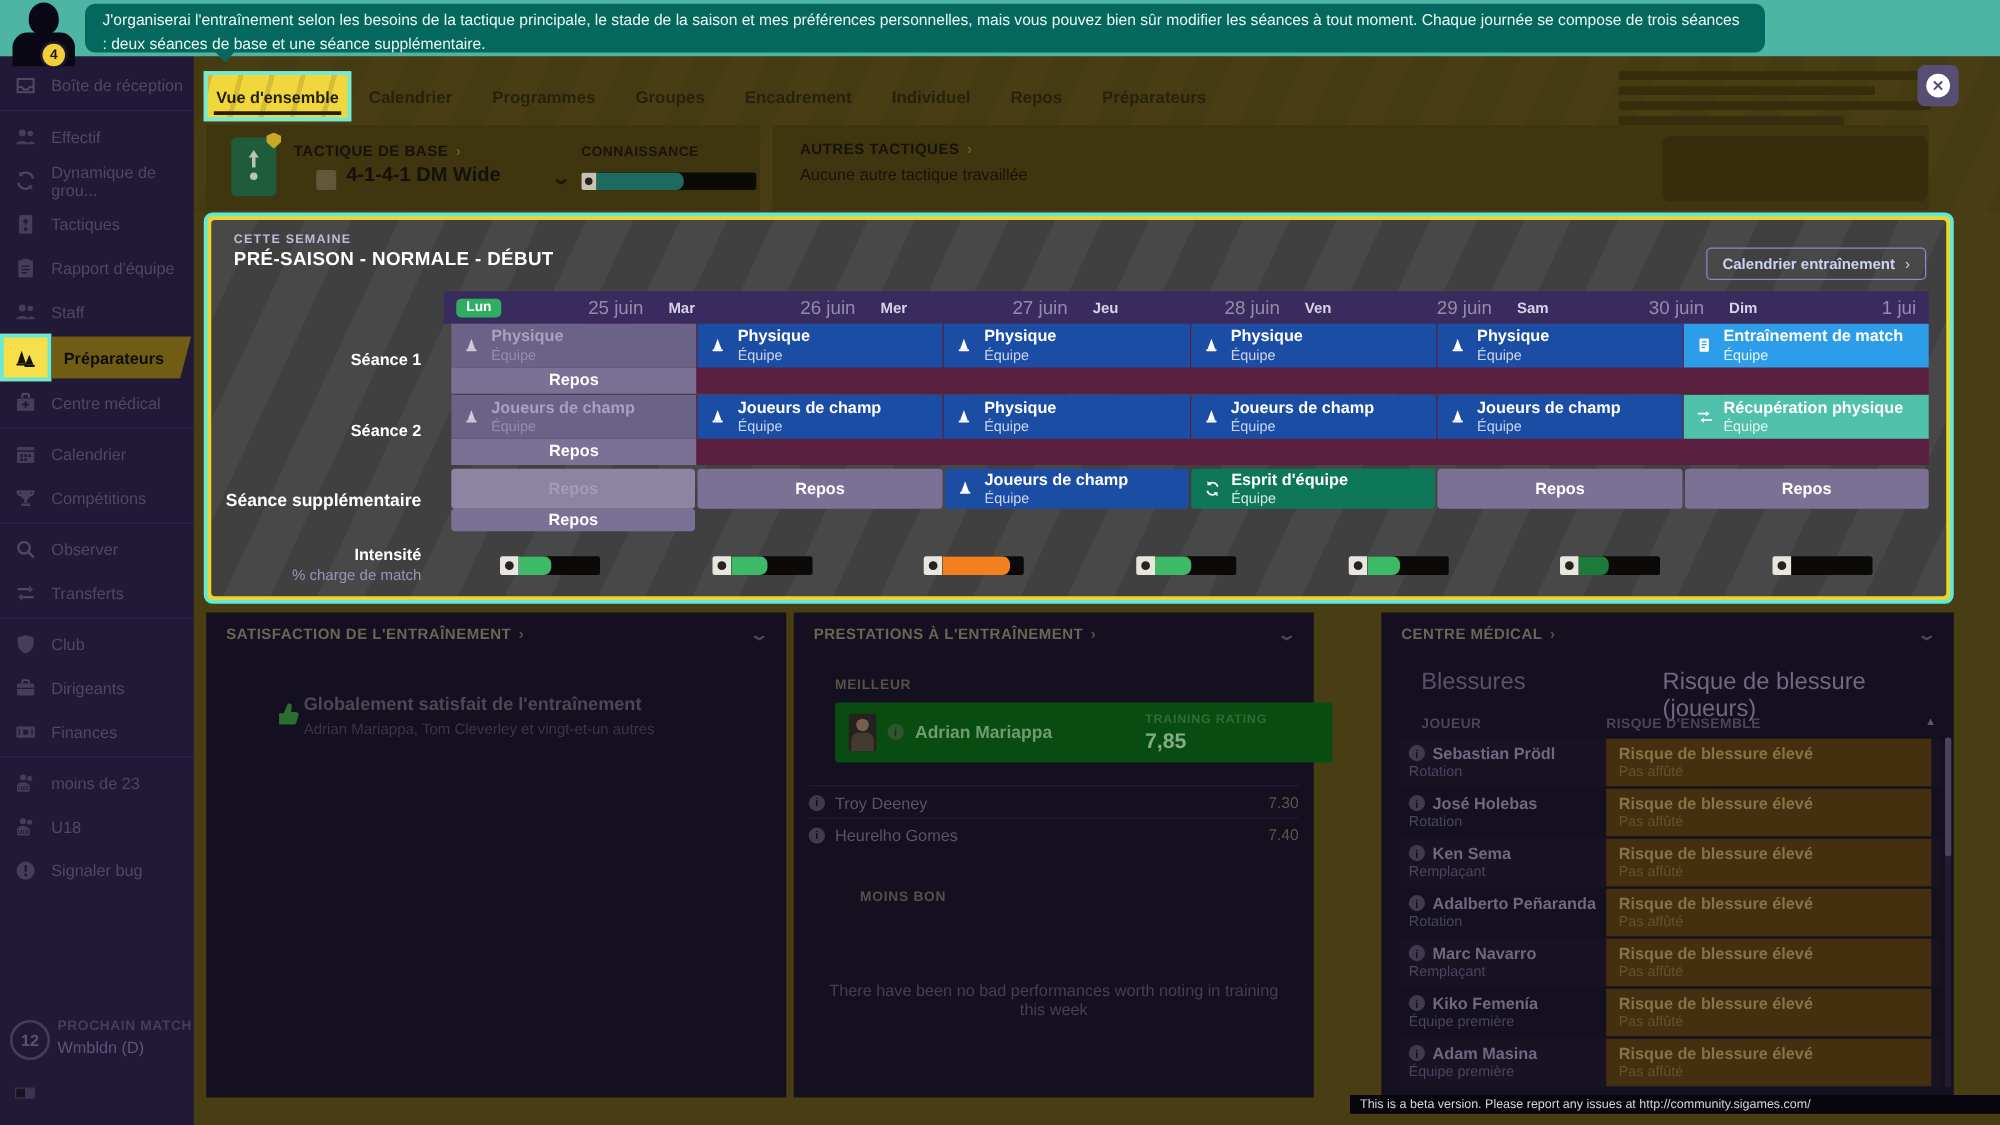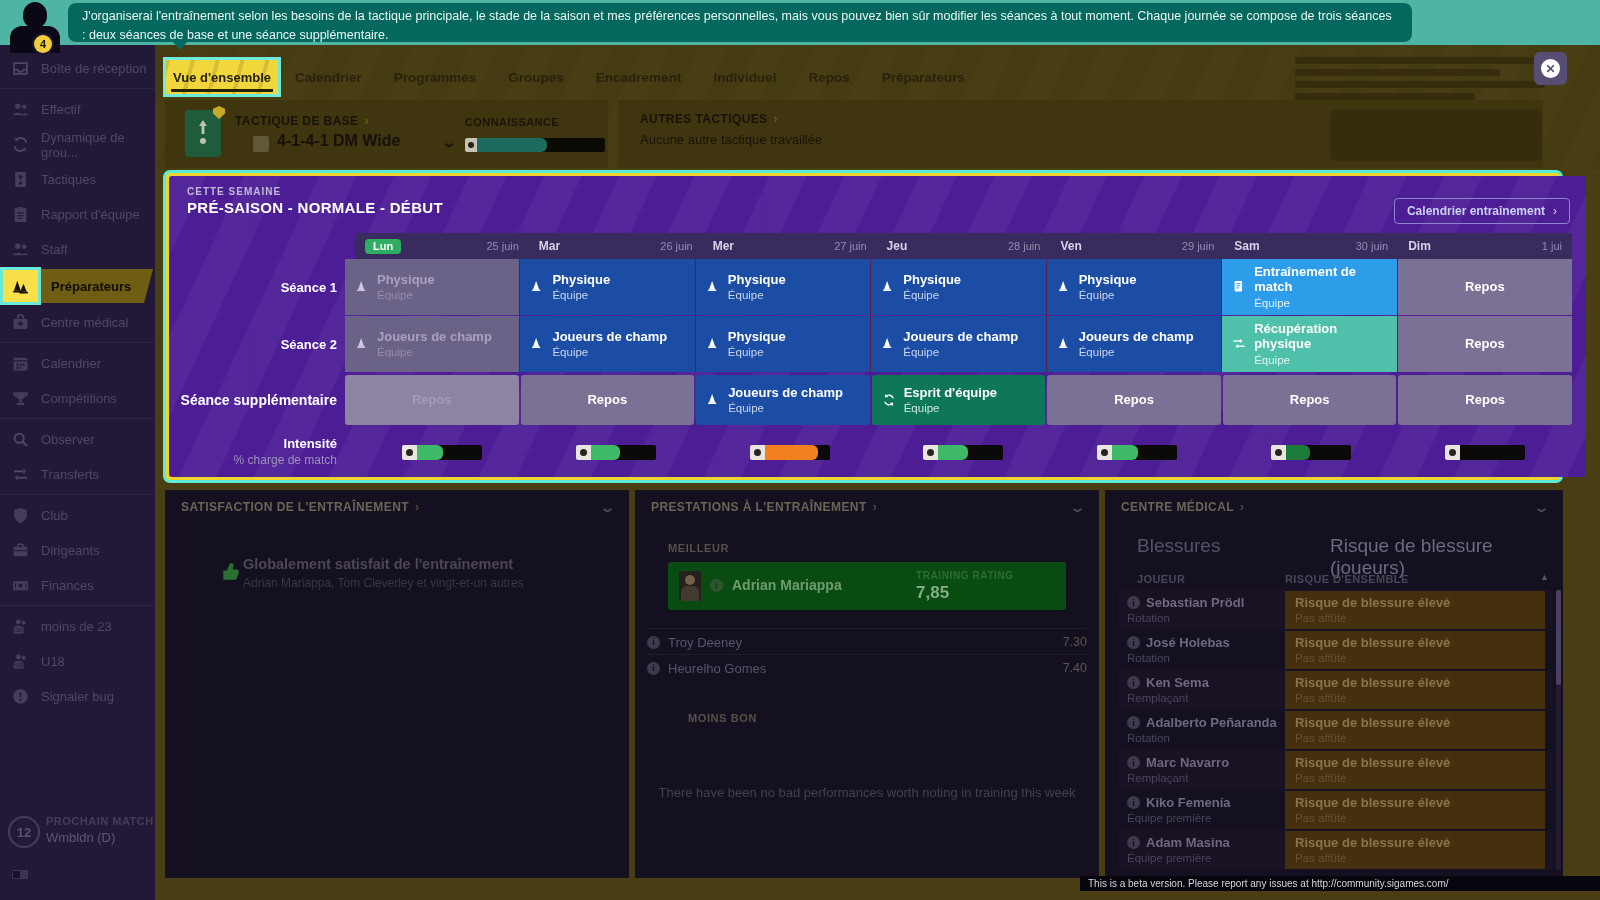--- a/index.html
+++ b/index.html
@@ -70,35 +70,35 @@
   .empty-tac{position:absolute;left:22px;top:32px;font-size:13px;color:#17130a;}
   
   .skel{position:absolute;background:#352d0b;border-radius:2px;}
   .close-btn{position:absolute;left:1379px;top:7px;width:33px;height:33px;background:#584e73;border-radius:6px;
      display:flex;align-items:center;justify-content:center;cursor:pointer;z-index:6;}
   .close-circ{width:19px;height:19px;border-radius:50%;background:#fff;color:#584e73;font-size:12px;font-weight:700;
      display:flex;align-items:center;justify-content:center;}
   
   .week{position:absolute;left:8px;top:125px;width:1400px;height:313px;border:3px solid #5becd9;border-radius:7px;
         background:#f0d42e;padding:3px;box-sizing:border-box;z-index:10;}
-  .week-in{position:relative;width:100%;height:100%;background:#4c1d95;border-radius:3px;overflow:hidden;padding-left:29px;}
+  .week-in{position:relative;width:100%;height:100%;background:#404040;border-radius:3px;overflow:hidden;}
   .week-in::before{content:'';position:absolute;inset:0;
       background:repeating-linear-gradient(115deg,rgba(255,255,255,.045) 0 34px,transparent 34px 68px);pointer-events:none;}
   .wk-eyebrow{position:absolute;left:18px;top:10px;font-size:10px;font-weight:700;letter-spacing:1px;color:#c2b8d8;}
   .wk-title{position:absolute;left:18px;top:23px;font-size:15px;font-weight:700;letter-spacing:.3px;color:#fff;}
   .cal-btn{position:absolute;right:16px;top:22px;height:24px;padding:0 12px;border:1px solid #8d85c9;border-radius:4px;
      color:#ccd3f2;font-size:12px;display:flex;align-items:center;gap:8px;cursor:pointer;}
   .cal-btn b{font-weight:700;}
   .day-strip{position:absolute;left:186px;top:57px;right:14px;height:26px;background:#3a2b5e;
      display:grid;grid-template-columns:repeat(7,1fr);}
   .day{display:flex;align-items:center;justify-content:space-between;padding:0 10px;}
   .day .dn{font-size:12px;font-weight:600;color:#d8d2e6;}
-  .day .dd{font-size:11px;color:#948bac;}
+  .day .dd{font-size:15px;color:#948bac;}
   .day .today{background:#2fae63;color:#fff;padding:1.5px 8px;border-radius:4px;font-size:11px;font-weight:700;}
-  .srow{position:absolute;left:176px;right:14px;display:grid;grid-template-columns:repeat(7,1fr);gap:0 1px;background:#5a1e3e;}
+  .srow{position:absolute;left:192px;right:14px;display:grid;grid-template-columns:repeat(6,1fr);gap:0 1px;background:#5a1e3e;}
   .srow.r1{top:83px;height:56px;} .srow.r2{top:140px;height:56px;}
   .srow.r3{top:199px;height:50px;background:transparent;gap:0 2px;}
   .cell{display:flex;align-items:center;padding:0 10px;gap:8px;cursor:pointer;overflow:hidden;}
   .r3 .cell{border-radius:3px;}
   .cell .tx .t{font-weight:700;font-size:13px;line-height:1.12;}
   .cell .tx .s{font-size:11.5px;margin-top:2px;}
   .cell svg{width:14px;height:14px;flex:none;}
   .v-blue{background:#1c4da4;color:#fff;} .v-blue .s{color:#c9d6ef;} .v-blue svg{fill:#fff;}
   .v-bright{background:#2d9ce9;color:#fff;} .v-bright .s{color:#e2f2ff;} .v-bright svg{fill:#fff;}
   .v-teal{background:#4fc0aa;color:#fff;} .v-teal .s{color:#e3f7f1;} .v-teal svg{fill:#fff;}
@@ -110,21 +110,21 @@
   .int-l2{position:absolute;left:0;top:277px;width:168px;text-align:right;font-size:12px;color:#9c92b8;}
   .int-row{position:absolute;left:186px;right:14px;top:256px;height:40px;display:grid;grid-template-columns:repeat(7,1fr);}
   .int-cell{display:flex;align-items:center;justify-content:center;}
   .ibar{width:80px;height:15px;display:flex;cursor:pointer;}
   .ichip{width:15px;background:#e9e6df;border-radius:2px 0 0 2px;position:relative;flex:none;}
   .ichip::after{content:'';position:absolute;left:4px;top:4px;width:7px;height:7px;border-radius:50%;background:#262420;}
   .itrack{flex:1;background:#0b0a08;border-radius:0 2px 2px 0;position:relative;overflow:hidden;}
   .ifill{position:absolute;left:0;top:0;bottom:0;border-radius:0 6px 6px 0;}
   
   .panel{position:absolute;top:445px;height:388px;background:#14101f;}
-  .p1{left:10px;width:464px;} .p2{left:480px;width:464px;} .p3{left:950px;width:458px;}
+  .p1{left:10px;width:464px;} .p2{left:480px;width:416px;} .p3{left:950px;width:458px;}
   .p-head{height:34px;display:flex;align-items:center;padding:0 16px;font-size:12px;font-weight:700;letter-spacing:.4px;color:#6b6557;}
   .p-head .chev-r2::after{content:'›';font-weight:700;color:#55503f;margin-left:6px;}
   .p-head .vchev{margin-left:auto;color:#4c4758;font-size:13px;transform:scaleX(1.5);cursor:pointer;}
   .thumb{position:absolute;left:55px;top:70px;width:21px;height:21px;fill:#2c6e31;}
   .sat-title{position:absolute;left:78px;top:66px;font-size:14.5px;font-weight:700;color:#4c4752;}
   .sat-sub{position:absolute;left:78px;top:86px;font-size:12px;color:#3b3644;}
   .sec-lbl{position:absolute;left:33px;font-size:11px;font-weight:700;letter-spacing:.6px;color:#565148;}
   .best-card{position:absolute;left:33px;top:72px;width:398px;height:48px;background:#094c11;border-radius:3px;}
   .bc-photo{position:absolute;left:11px;top:9px;width:22px;height:30px;border-radius:2px;background:#26211e;overflow:hidden;}
   .bc-photo::before{content:'';position:absolute;left:6px;top:4px;width:10px;height:10px;border-radius:50%;background:#75604c;}

